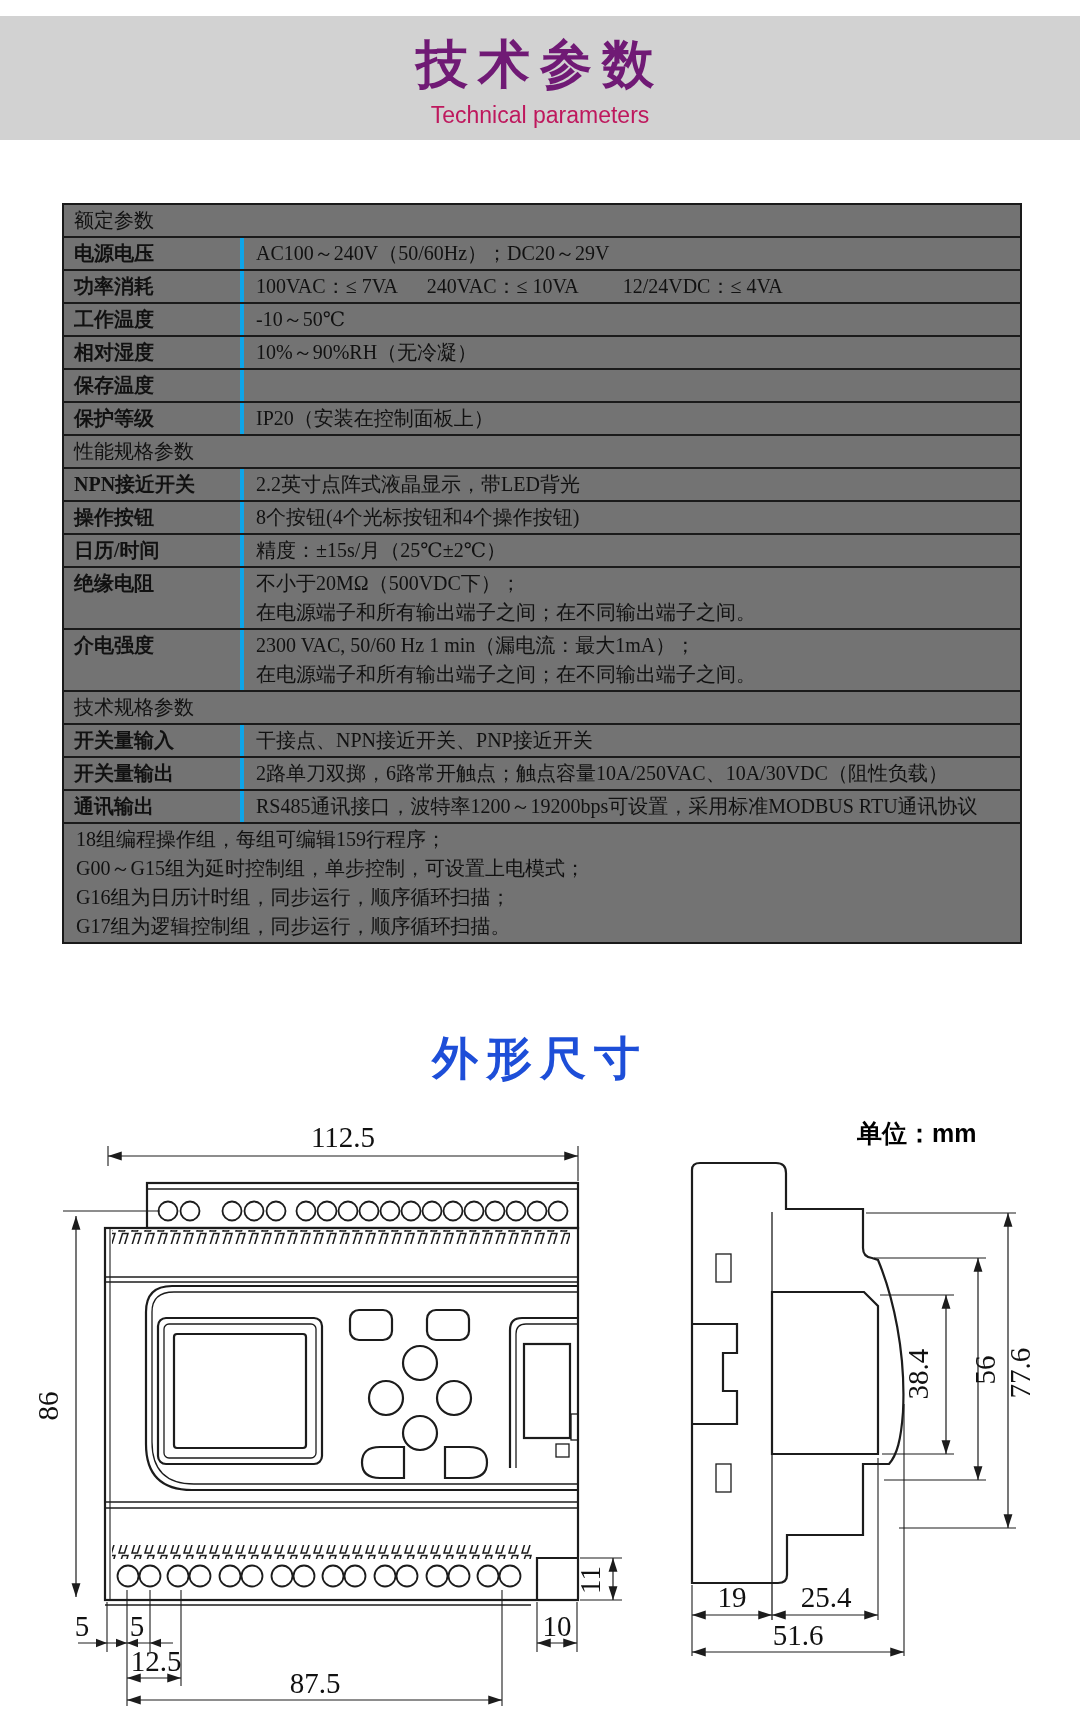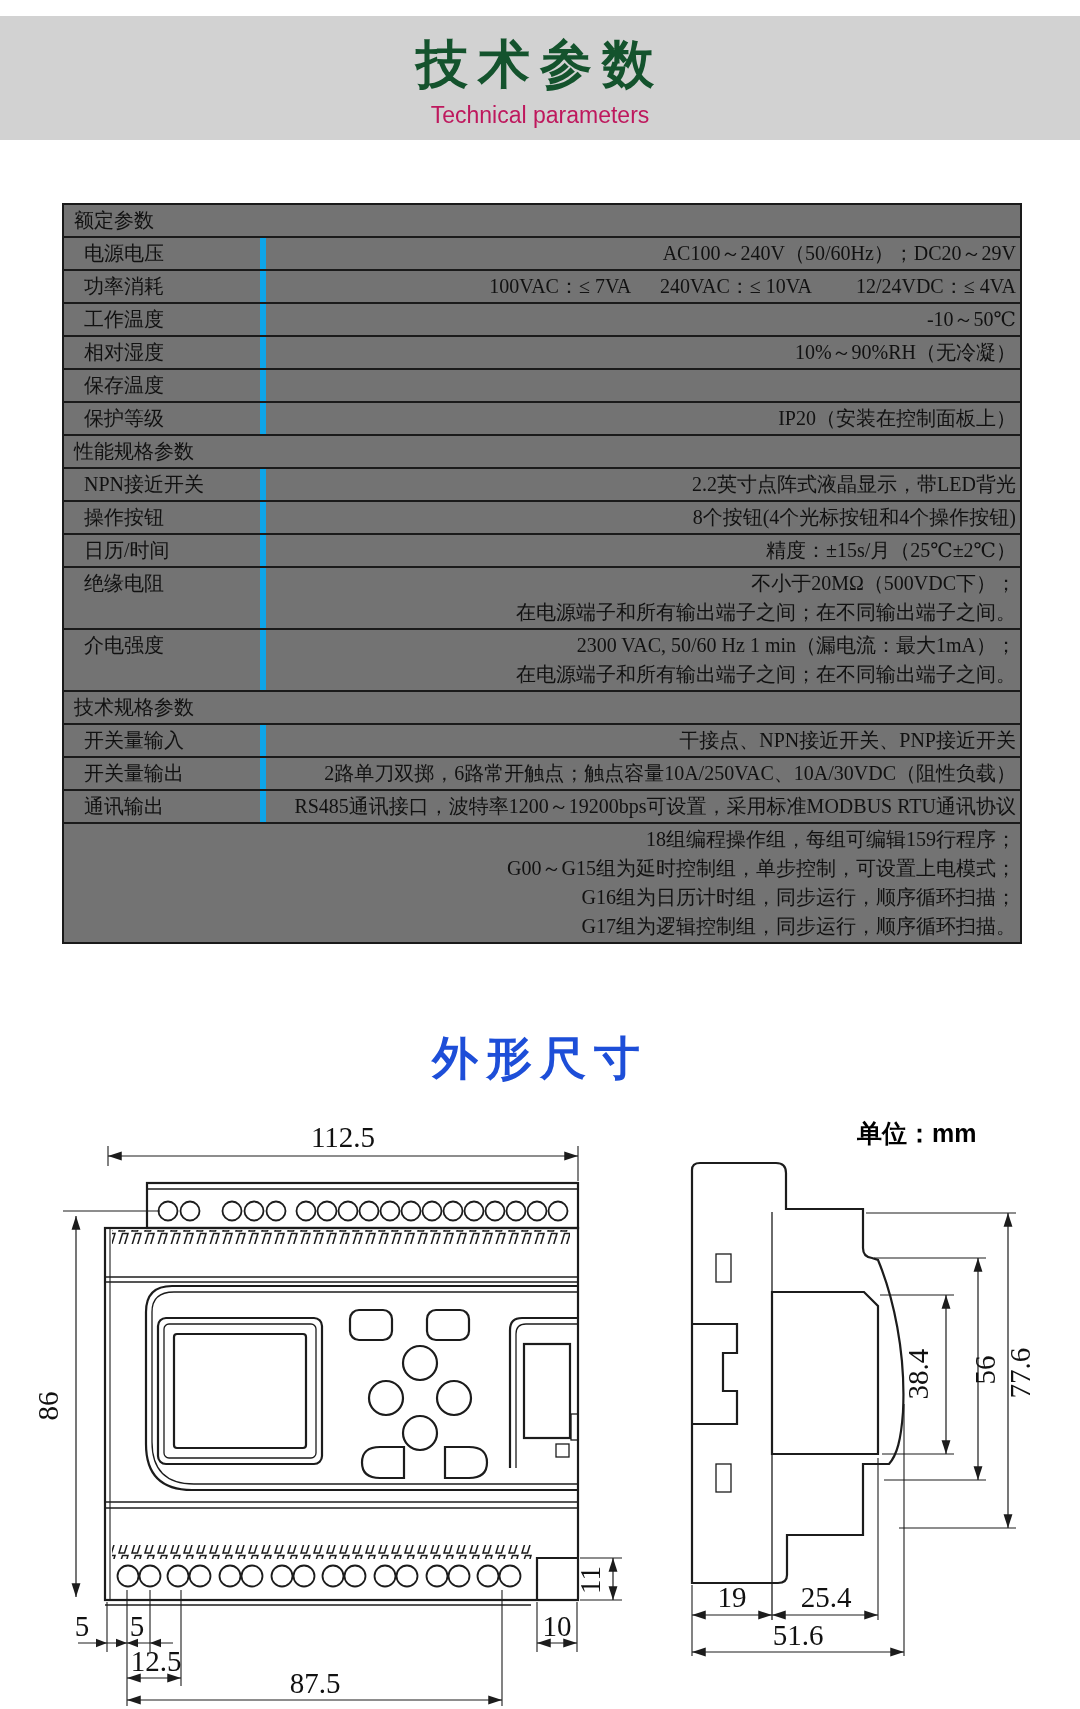--- a/index.html
+++ b/index.html
@@ -1,25 +1,25 @@
 <!DOCTYPE html>
 <html><head>
 <meta charset="utf-8">
 <style>
   html,body{margin:0;padding:0;background:#ffffff;}
   body{width:1080px;height:1709px;position:relative;font-family:"Liberation Serif","DejaVu Serif",serif;color:#111;}
   .title-band{position:absolute;left:0;top:16px;width:1080px;height:124px;background:#d2d2d2;text-align:center;}
-  .title-band h1{margin:14px 0 0 0;font-family:"Liberation Sans","DejaVu Sans",sans-serif;font-weight:bold;font-size:52px;letter-spacing:10px;color:#14532d;}
+  .title-band h1{margin:14px 0 0 0;font-family:"Liberation Sans","DejaVu Sans",sans-serif;font-weight:bold;font-size:52px;letter-spacing:10px;color:#701a75;}
   .title-band .subtitle{margin-top:2px;font-family:"Liberation Sans","DejaVu Sans",sans-serif;font-size:23px;color:#be185d;}
   .spec-table{position:absolute;left:62px;top:203px;width:956px;border:2px solid #1a1a1a;font-size:20px;line-height:29px;background:#737373;}
   .t-sec{border-top:2px solid #1a1a1a;padding:1px 10px;font-weight:500;}
   .t-sec:first-child{border-top:none;}
   .t-row{display:flex;border-top:2px solid #1a1a1a;}
-  .t-label{flex:none;width:156px;border-right:6px solid #0ea5e9;padding:1px 20px;}
-  .t-value{flex:1;padding:1px 4px;white-space:pre-wrap;text-align:right;}
+  .t-label{flex:none;width:156px;border-right:4px solid #0ea5e9;padding:1px 10px;font-weight:bold;}
+  .t-value{flex:1;padding:1px 12px;white-space:pre-wrap;}
   .outline-title{position:absolute;left:0;top:1028px;width:1080px;margin:0;text-align:center;font-family:"Liberation Sans","DejaVu Sans",sans-serif;font-weight:bold;font-size:46px;letter-spacing:8px;color:#1d4ed8;}
   svg.drawings{position:absolute;left:0;top:0;}
   svg .ln{stroke:#1c1c1c;fill:none;}
   svg .o2{stroke-width:2.2;}
   svg .o1{stroke-width:1.3;}
   svg .thin{stroke-width:1.1;}
   svg .dim{stroke:#1c1c1c;stroke-width:1.2;fill:none;marker-start:url(#arr);marker-end:url(#arr);}
   svg .dtext{fill:#111;stroke:none;font-size:29px;font-family:"Liberation Serif","DejaVu Serif",serif;}
   svg .utext{fill:#000;stroke:none;font-size:25px;font-weight:bold;font-family:"Liberation Sans","DejaVu Sans",sans-serif;}
   svg .ah{fill:#1c1c1c;stroke:none;}

